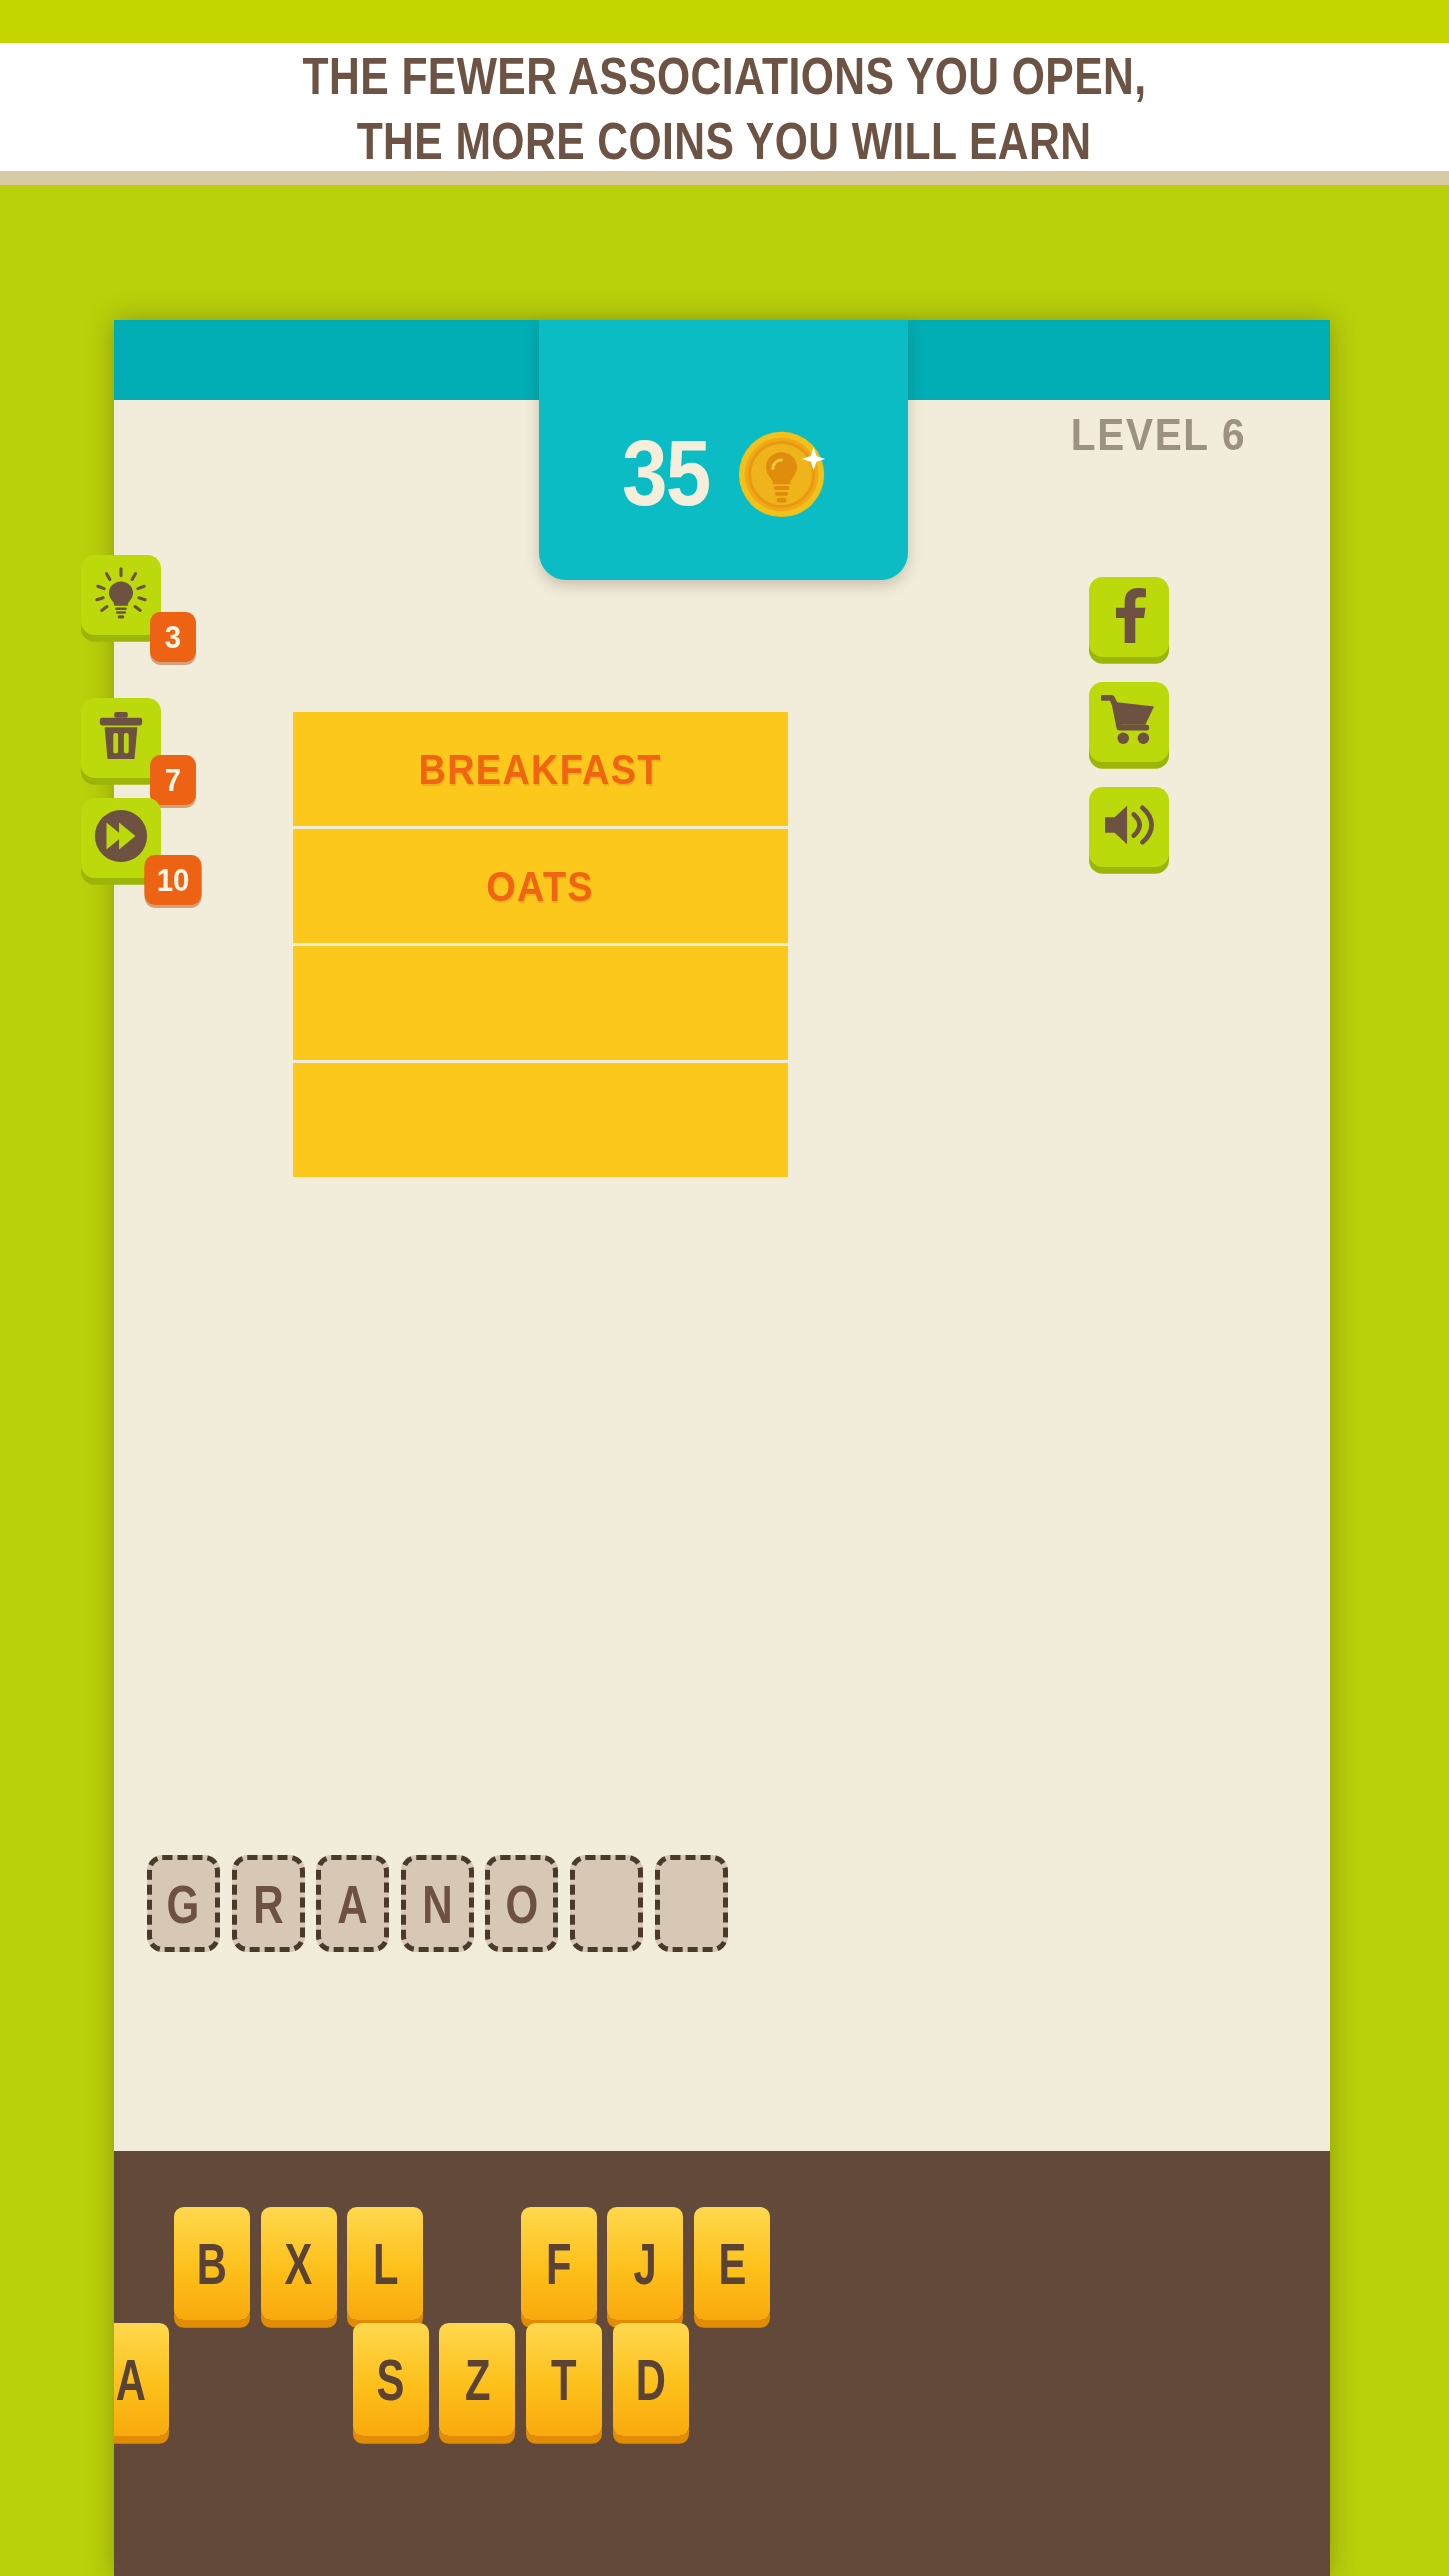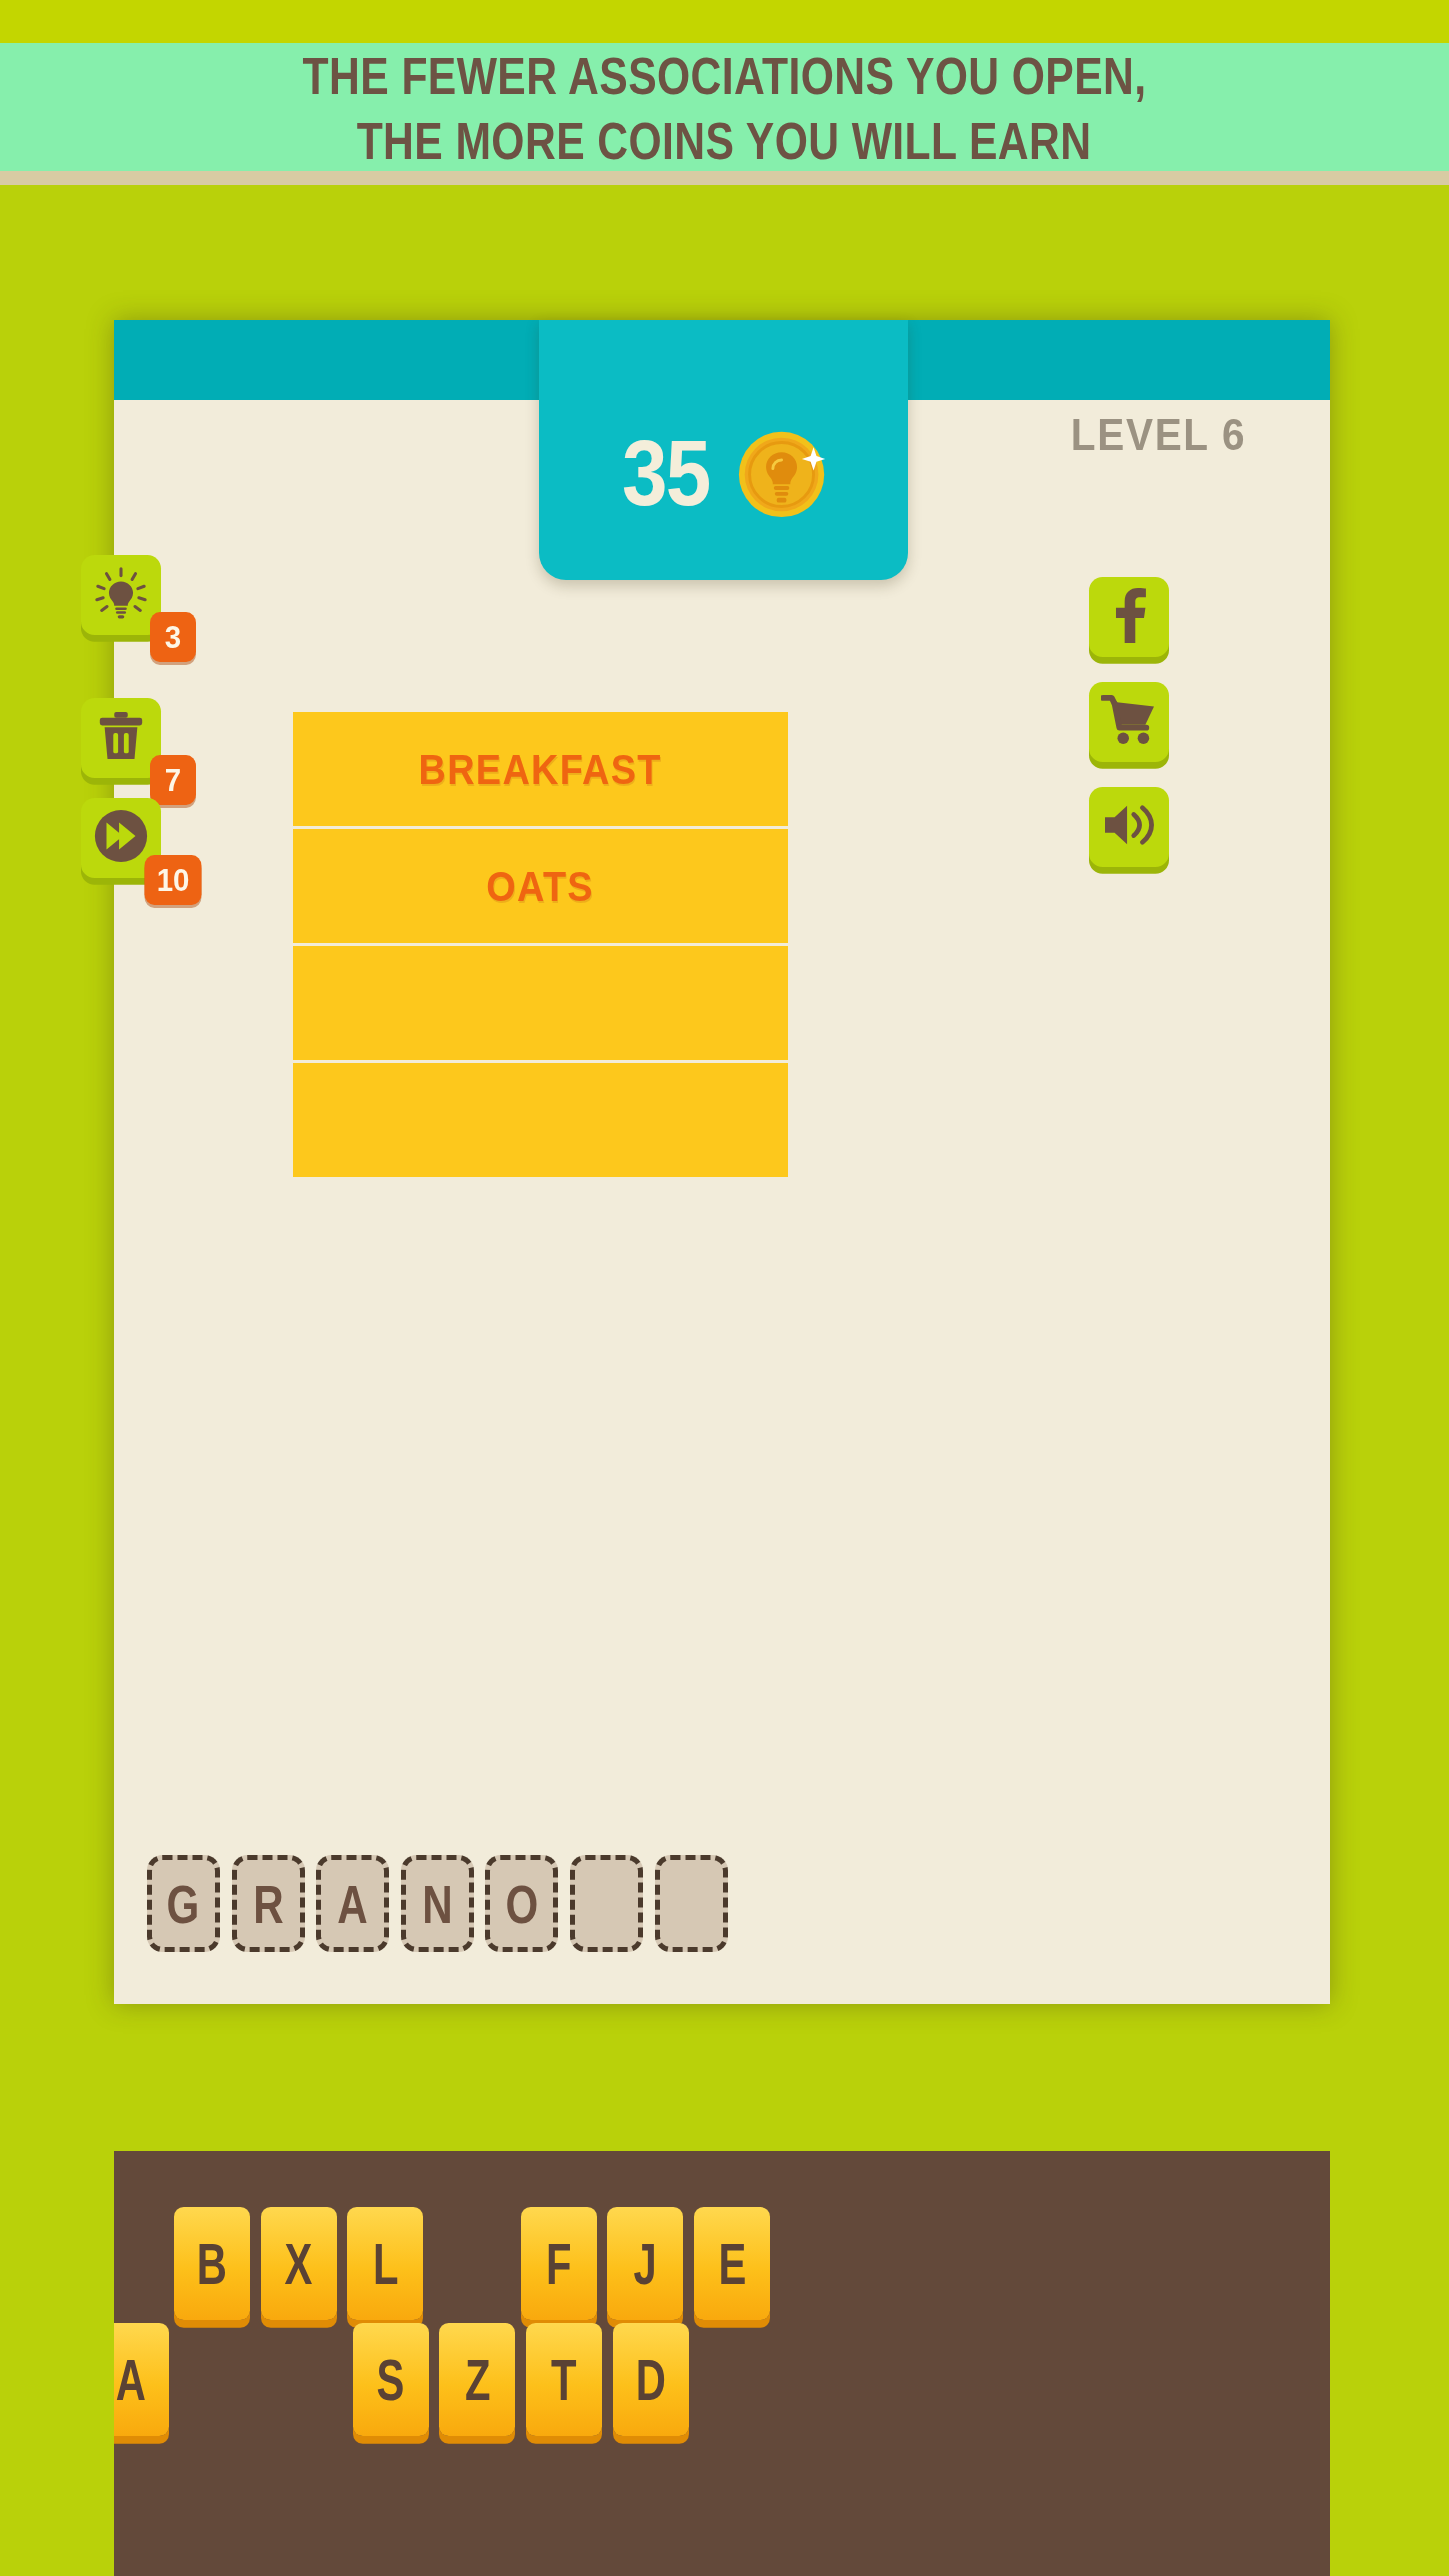--- a/index.html
+++ b/index.html
@@ -33,21 +33,21 @@
     height: 43px;
     background: #c3d600;
   }
 
   
   .banner {
     position: absolute;
     left: 0; top: 43px;
     width: 1449px;
     height: 132px;
-    background: #86efac;
+    background: #ffffff;
     display: flex;
     flex-direction: column;
     align-items: center;
     justify-content: center;
     gap: 12px;
   }
   .banner-line {
     color: #6d5344;
     font-weight: bold;
     font-size: 52px;
@@ -64,21 +64,21 @@
     height: 13.6px;
     background: #d8cba3;
   }
 
   
   .card {
     position: absolute;
     left: 114px;
     top: 320px;
     width: 1216px;
-    height: 1684px;
+    height: 2256px;
     background: #f2ecda;
     box-shadow: 0 0 25px rgba(60,50,20,0.35);
   }
   .card-header {
     position: absolute;
     left: 0; top: 0;
     width: 1216px;
     height: 80px;
     background: #01adb5;
   }

